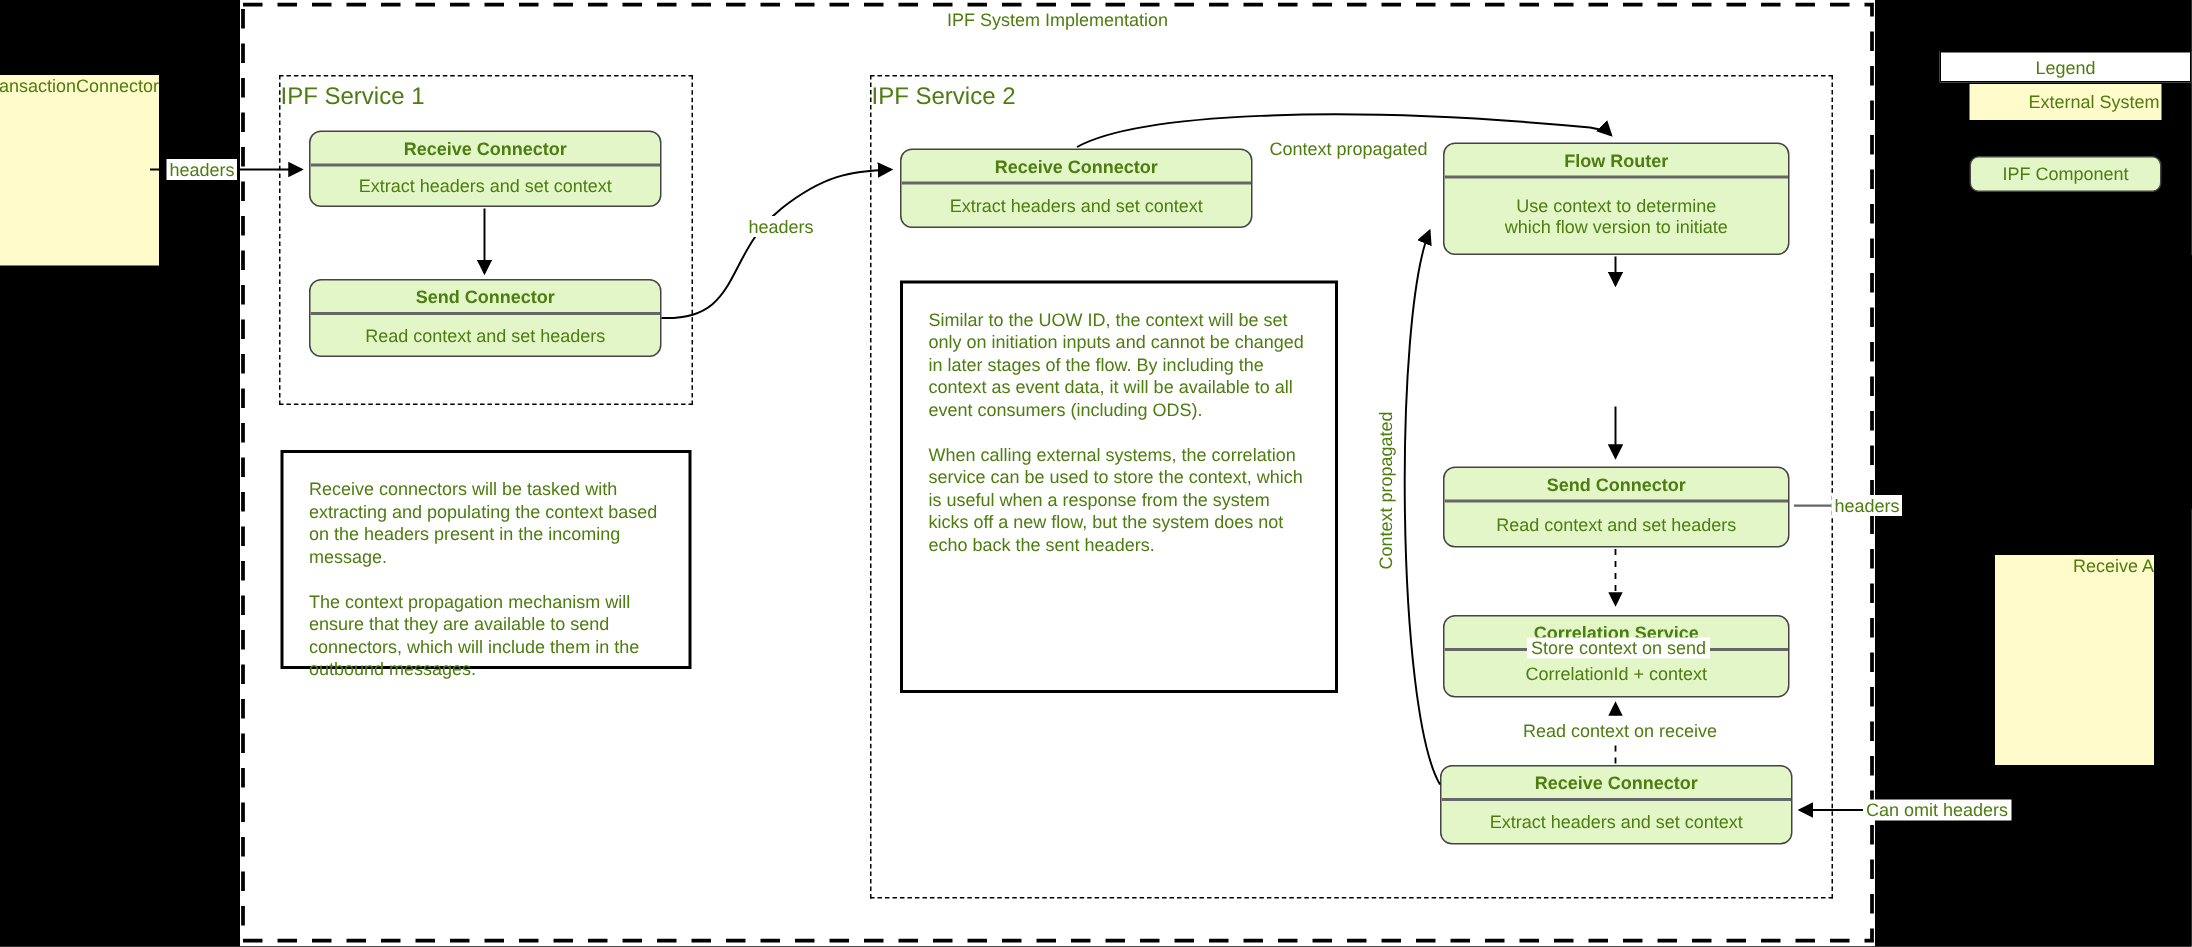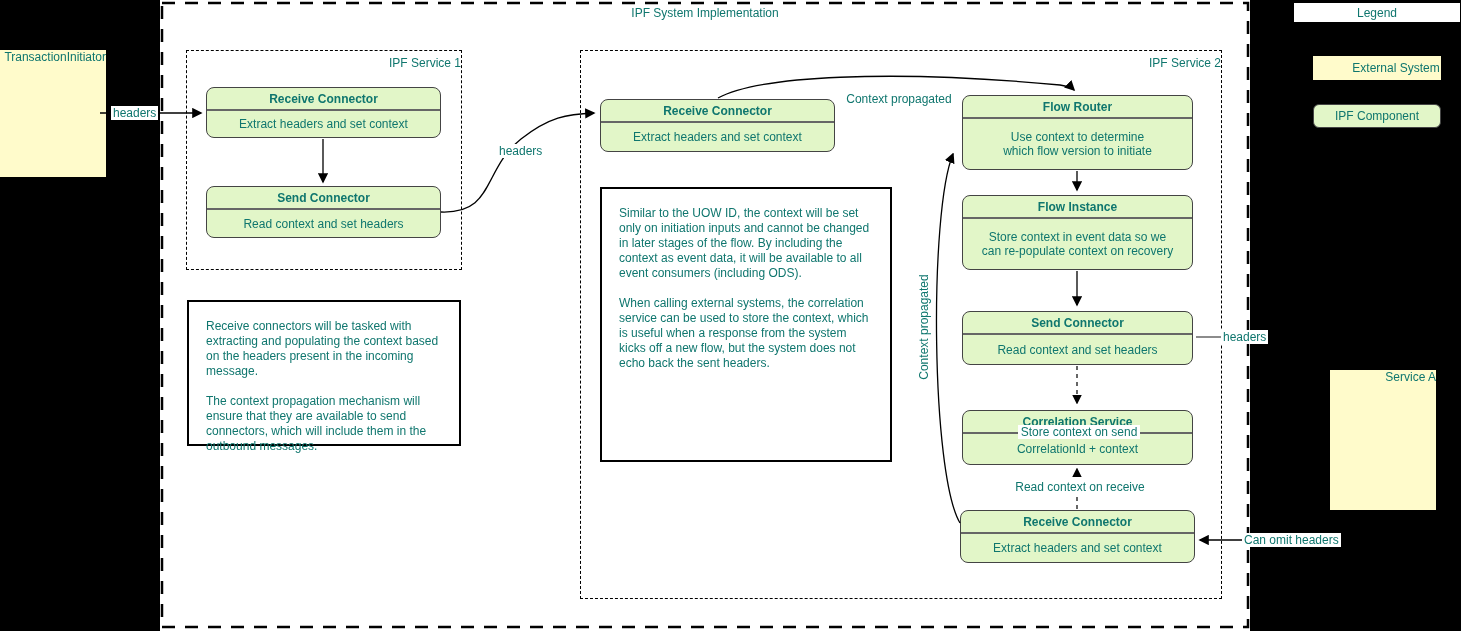--- a/index.html
+++ b/index.html
@@ -1,26 +1,26 @@
 <!DOCTYPE html>
 <html><head>
 <meta charset="utf-8">
 <style>
   html,body { margin:0; padding:0; background:#000; }
   #stage {
     position:relative; width:1461px; height:631px; overflow:hidden;
     background:#000; font-family:"Liberation Sans", sans-serif;
-    font-size:12px; color:#0f766e;
+    font-size:12px; color:#4d7c0f;
   }
   .abs { position:absolute; }
   
   #canvas { left:160px; top:0; width:1090px; height:631px; background:#fff; }
   
   .service { border:1px dashed #000; background:transparent; }
-  .service-title { text-align:right; padding-top:5px; font-size:12px; }
+  .service-title { text-align:left; padding-top:5px; font-size:16px; }
   
   .comp {
     background:#E2F6C8; border:1px solid #444;
     border-radius:8px; display:flex; flex-direction:column;
     box-sizing:border-box; overflow:hidden;
   }
   .comp-header {
     font-weight:bold; text-align:center; flex:0 0 auto;
     padding:4px 2px 3px 2px; border-bottom:2px solid #666;
   }
@@ -35,21 +35,21 @@
   }
   .note p { margin:0 0 15px 0; }
   
   .ext {
     background:#FFFBCB; display:flex; flex-direction:row;
     justify-content:flex-end; text-align:center; line-height:15px;padding-left:16px;
   }
   
   .legend-title {
     background:#fff; border:1px solid #000; box-sizing:border-box;
-    display:flex; align-items:center; justify-content:center;
+    display:flex; align-items:center; justify-content:center;margin-top:32px;
   }
   .legend-swatch {
     display:flex; align-items:center; justify-content:center; box-sizing:border-box;
   }
   .legend-swatch.yellow { background:#FFFBCB; }
   .legend-swatch.green  { background:#E2F6C8; border:1px solid #444; border-radius:6px; }
   
   .edge-label { background:#fff; padding:0 2px; white-space:nowrap; line-height:14px; }
   .edge-label.center { text-align:center; }
   #svg-overlay { left:0; top:0; width:1461px; height:631px; pointer-events:none; }
@@ -59,21 +59,21 @@
 <body>
 
 <div id="stage">
 
   <div id="canvas" class="abs"></div>
 
   <div id="diagram-title" class="abs">IPF System Implementation</div>
 
   <div class="abs ext" style="left:0; top:50px; width:90px; height:127px;">
     <div>Transaction</div>
-    <div>Initiator</div>
+    <div>Connector</div>
   </div>
 
   <div class="abs service" style="left:186px; top:50px; width:274px; height:218px;">
     <div class="service-title">IPF Service 1</div>
   </div>
 
   <div class="abs comp" style="left:206px; top:87px; width:235px; height:51px;">
     <div class="comp-header">Receive Connector</div>
     <div class="comp-body">
         <div>Extract headers and set context</div>
@@ -109,27 +109,20 @@
   </div>
 
   <div class="abs comp" style="left:962px; top:95px; width:231px; height:75px;">
     <div class="comp-header">Flow Router</div>
     <div class="comp-body">
       <div>Use context to determine</div>
       <div>which flow version to initiate</div>
     </div>
   </div>
 
-  <div class="abs comp" style="left:962px; top:195px; width:231px; height:75px;">
-    <div class="comp-header">Flow Instance</div>
-    <div class="comp-body">
-      <div>Store context in event data so we</div>
-      <div>can re-populate context on recovery</div>
-    </div>
-  </div>
 
   <div class="abs comp" style="left:962px; top:311px; width:231px; height:54px;">
     <div class="comp-header">Send Connector</div>
     <div class="comp-body">
         <div>Read context and set headers</div>
       </div>
   </div>
 
   <div class="abs comp" style="left:962px; top:410px; width:231px; height:55px;">
     <div class="comp-header">Correlation Service</div>
@@ -139,21 +132,21 @@
   </div>
 
   <div class="abs comp" style="left:960px; top:510px; width:235px; height:53px;">
     <div class="comp-header">Receive Connector</div>
     <div class="comp-body">
         <div>Extract headers and set context</div>
       </div>
   </div>
 
   <div class="abs ext" style="left:1330px; top:370px; width:90px; height:140px;">
-    <div>Service A</div>
+    <div>Receive A</div>
   </div>
 
   <div class="abs legend-title" style="left:1293px; top:2px; width:168px; height:21px;">
     <span>Legend</span>
   </div>
   <div class="abs legend-swatch yellow" style="left:1313px; top:56px; width:128px; height:24px;padding-left:38px;">
     <span>External System</span>
   </div>
   <div class="abs legend-swatch green" style="left:1313px; top:104px; width:128px; height:24px;">
     <span>IPF Component</span>

